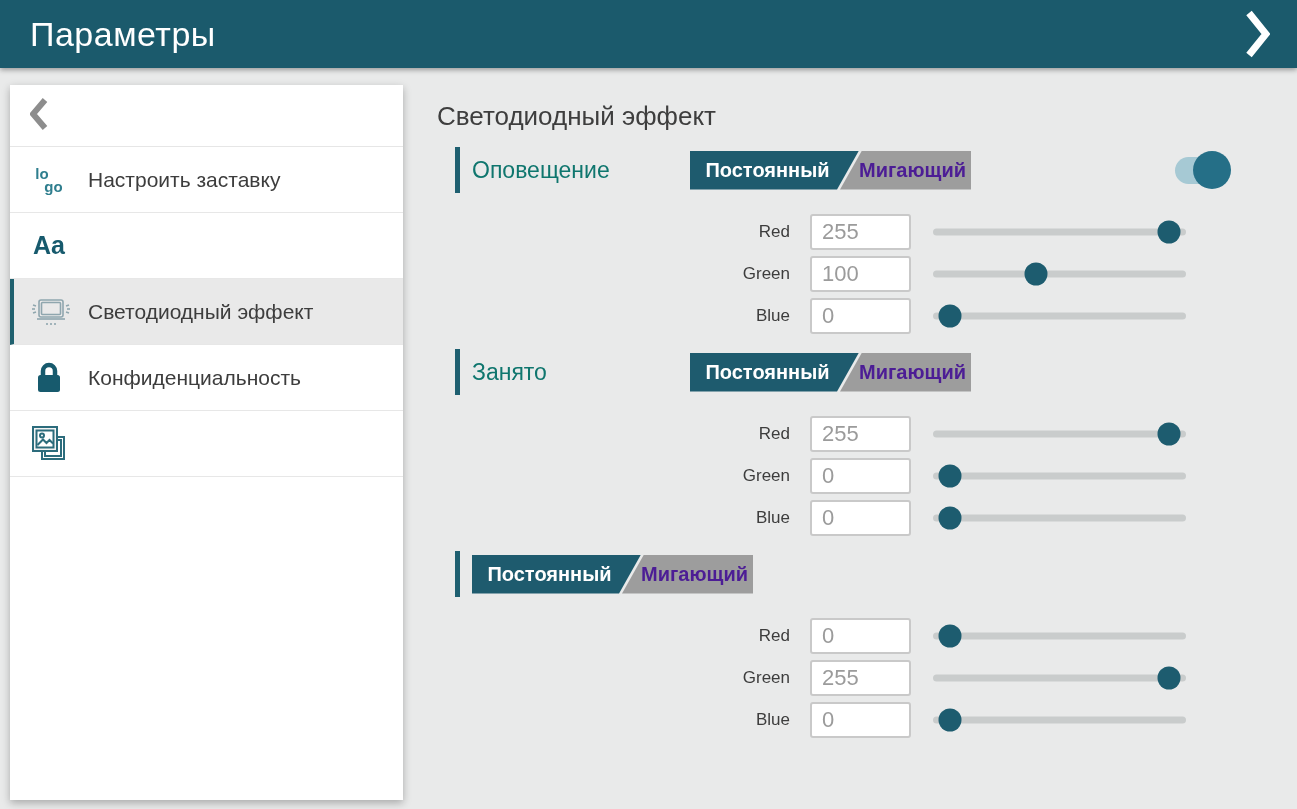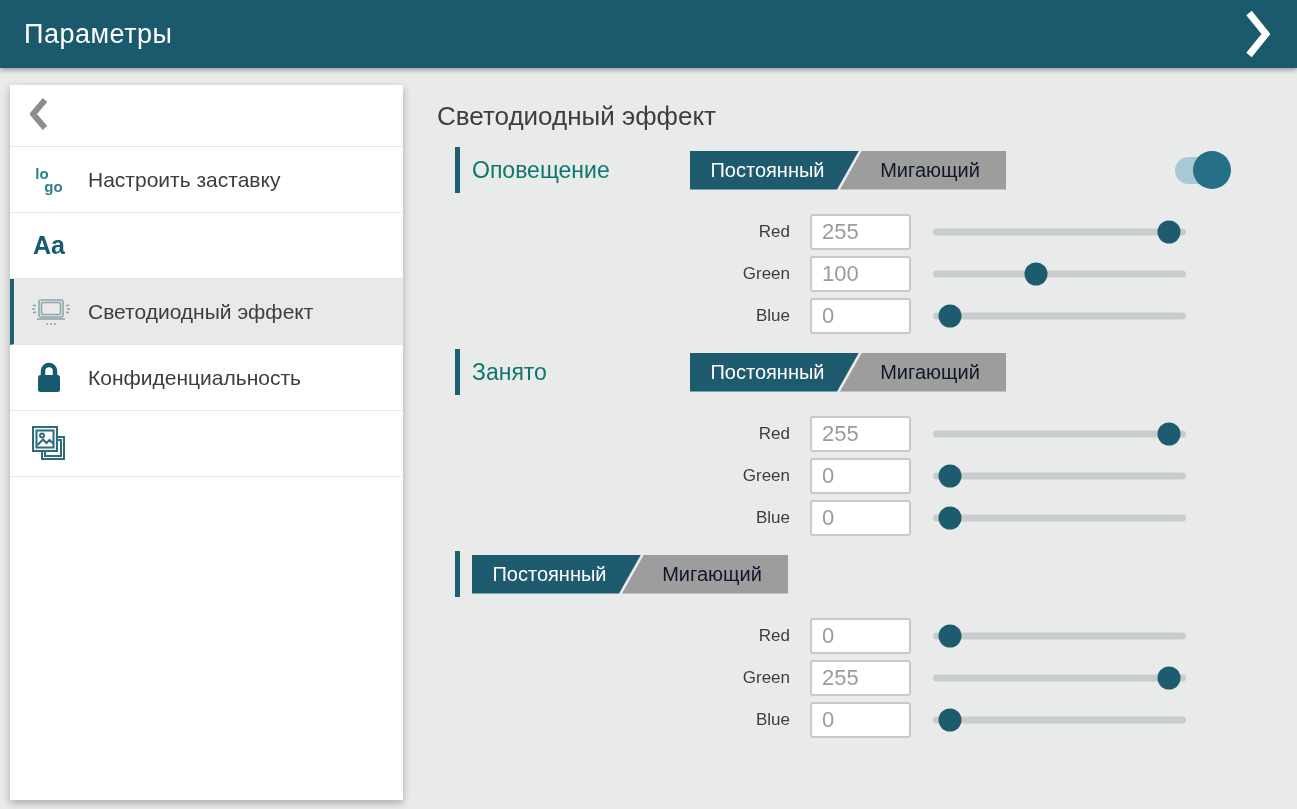--- a/index.html
+++ b/index.html
@@ -3,21 +3,21 @@
 <meta charset="utf-8">
 <style>
   * { margin:0; padding:0; box-sizing:border-box; }
   html,body { width:1297px; height:809px; overflow:hidden;
     font-family:"Liberation Sans", sans-serif; background:#e9eaea; }
 
   
   .topbar { position:absolute; left:0; top:0; width:1297px; height:68px;
     background:#1b5a6c; display:flex; align-items:center;
     box-shadow:0 2px 5px rgba(0,0,0,.35); z-index:20; }
-  .topbar-title { color:#ffffff; font-size:27px; margin-left:24px; letter-spacing:.5px; }
+  .topbar-title { color:#ffffff; font-size:34px; margin-left:30px; letter-spacing:.5px; }
   .topbar-next { margin-left:auto; margin-right:22px; width:34px; height:52px;
     display:flex; align-items:center; justify-content:center; cursor:pointer; }
 
   
   .sidebar { position:absolute; left:10px; top:85px; width:393px; height:715px;
     background:#ffffff; box-shadow:0 3px 8px rgba(0,0,0,.28); z-index:10; }
   .side-back { height:62px; display:flex; align-items:center;
     border-bottom:1px solid #e6e6e6; }
   .side-back .chev { margin-left:20px; }
   .side-item { display:flex; align-items:center; min-height:66px;
@@ -33,26 +33,26 @@
   .aa-ic { color:#175a6d; font-size:25px; font-weight:bold; }
 
   
   .main { position:absolute; left:437px; top:85px; width:860px; }
   .main-title { font-size:26px; color:#3e3e3e; padding-top:16px; }
   .section { margin-left:18px; margin-top:14px; }
   .sec-head { display:flex; align-items:center; height:48px; }
   .sec-bar { width:5px; height:46px; background:#1e5f70; margin-right:12px; }
   .sec-label { font-size:23px; color:#0f766e; width:218px; }
 
-  .modes { position:relative; width:316px; height:39px; }
+  .modes { position:relative; width:281px; height:39px;font-weight:bold; }
   .mode { position:absolute; top:0; bottom:0; display:flex; align-items:center;
     justify-content:center; font-size:20px; cursor:pointer; }
   .mode-on { left:0; width:169px; background:#1e5b6e; color:#ffffff;
     clip-path:polygon(0 0,100% 0,calc(100% - 22px) 100%,0 100%); padding-right:14px; }
-  .mode-off { left:150px; right:0; background:#9d9d9d; color:#0f172a;
+  .mode-off { left:150px; right:0; background:#9d9d9d; color:#4c1d95;
     clip-path:polygon(22px 0,100% 0,100% 100%,0 100%); padding-left:14px; }
 
   .switch { position:relative; width:46px; height:27px; margin-left:auto;
     margin-right:76px; border-radius:14px; background:#a6c9d4; cursor:pointer; }
   .switch .knob { position:absolute; right:-10px; top:50%;
     transform:translateY(-50%); width:38px; height:38px; border-radius:50%;
     background:#256f87; }
 
   .rows { margin-top:20px; }
   .rgb-row { display:flex; align-items:center; margin-left:255px; height:36px;

